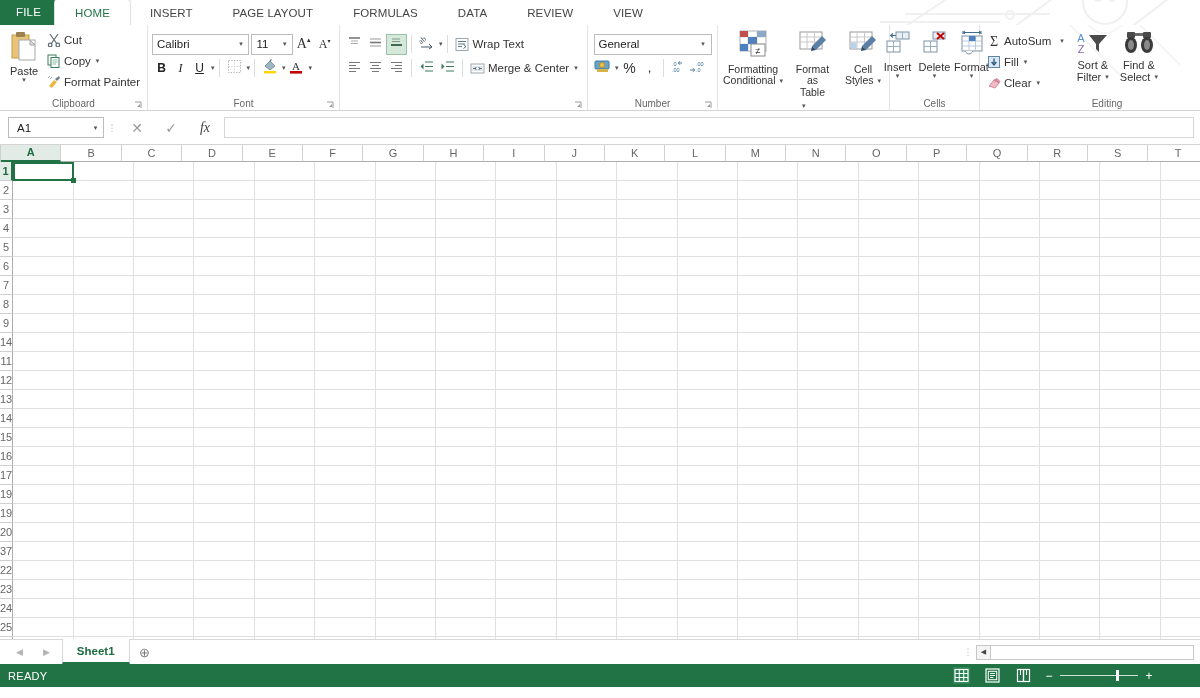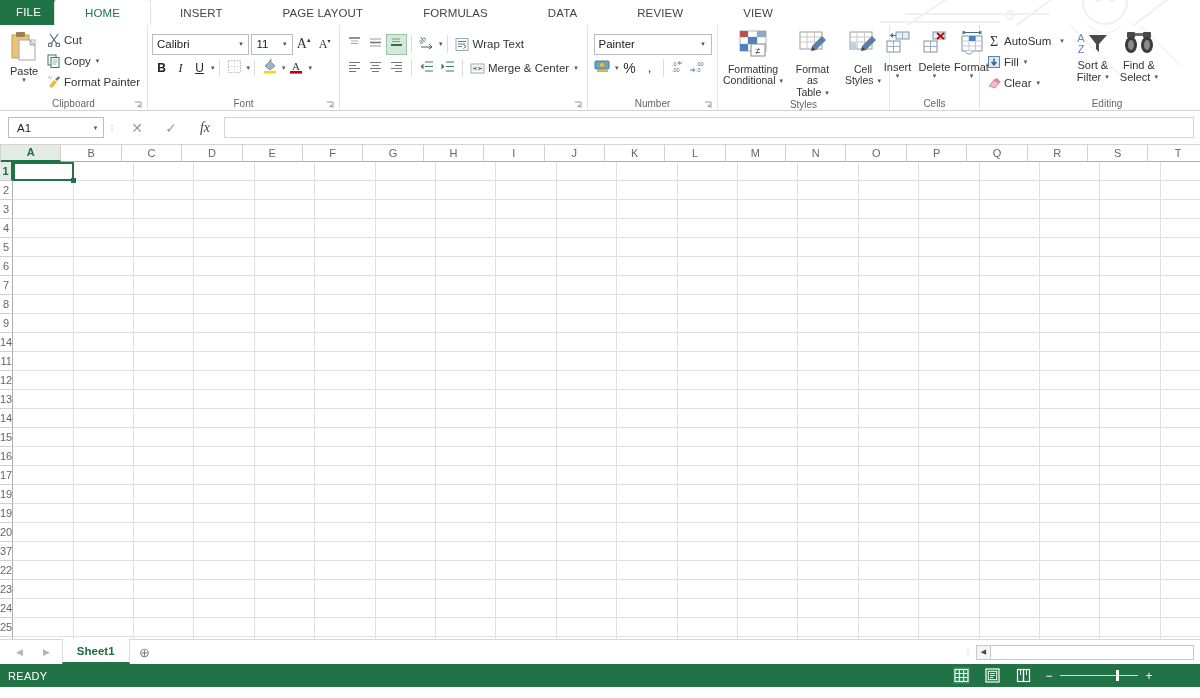--- a/index.html
+++ b/index.html
@@ -34,21 +34,21 @@
     line-height: 25px;
     padding: 0 14px 0 16px;
     position: relative; z-index: 2;
     letter-spacing: .2px;
   }
   .tab {
     font-size: 11.5px;
     color: #444;
     height: 25px;
     line-height: 26px;
-    padding: 0 30px;
+    padding: 0 20px;
     position: relative; z-index: 2;
     white-space: nowrap;
     letter-spacing: .1px;
   }
   .tab.active {
     color: #217346;
     background: #fff;
     border-top-left-radius: 3px;
     border-top-right-radius: 3px;
     box-shadow: 0 0 0 1px #e1e1e1;
@@ -544,21 +544,21 @@
             <path d="M6 3 L3 6 H6 Z" fill="#9a9a9a"></path>
           </svg>
       </div>
     </div>
 
     <div class="grp g-num">
       <div class="grp-body">
         <div class="num-rows">
           <div class="frow">
             <div class="combo combo-fmt">
-              <span class="cv">Painter</span>
+              <span class="cv">General</span>
               <span class="cb">▾</span>
             </div>
           </div>
           <div class="frow" style="width:100%;">
             <div class="ibtn">
               <span>
                 <svg width="17" height="15" viewBox="0 0 17 15">
                   <rect x="1" y="2" width="14" height="8" rx="1" fill="#6aa3c8" stroke="#3f7da5"></rect>
                   <circle cx="8" cy="6" r="2.6" fill="#e8c04a" stroke="#b4902c"></circle>
                   <rect x="3" y="10" width="11" height="3" fill="#d8b34a"></rect>
@@ -627,21 +627,21 @@
         <div class="btn big" style="min-width:55px;">
           <span class="ico">
             <svg width="30" height="30" viewBox="0 0 30 30">
               <rect x="2" y="2" width="22" height="17" fill="#fff" stroke="#9a9a9a"></rect>
               <path d="M2 7 H24 M2 12 H24 M9 2 V19 M16.5 2 V19" stroke="#c8c8c8"></path>
               <path d="M14 16 L24 6 L28 10 L18 20 Z" fill="#5c7fa8"></path>
               <path d="M13 21 L18 20 L14 16 Z" fill="#2f4d6b"></path>
             </svg>
           </span>
           <span>Format as</span>
-          <span style="display:flex;align-items:flex-start;gap:2px;">
+          <span style="display:flex;align-items:flex-start;gap:2px;flex-direction:column;">
             <span>Table</span>
             <span class="caret-r">▾</span>
           </span>
         </div>
         <div class="btn big" style="min-width:44px;">
           <span class="ico">
             <svg width="30" height="30" viewBox="0 0 30 30">
               <rect x="2" y="2" width="22" height="17" fill="#fff" stroke="#9a9a9a"></rect>
               <path d="M2 7 H24 M2 12 H24 M9 2 V19 M16.5 2 V19" stroke="#c8c8c8"></path>
               <rect x="2.5" y="12.5" width="6" height="6" fill="#bcd2e8"></rect>

